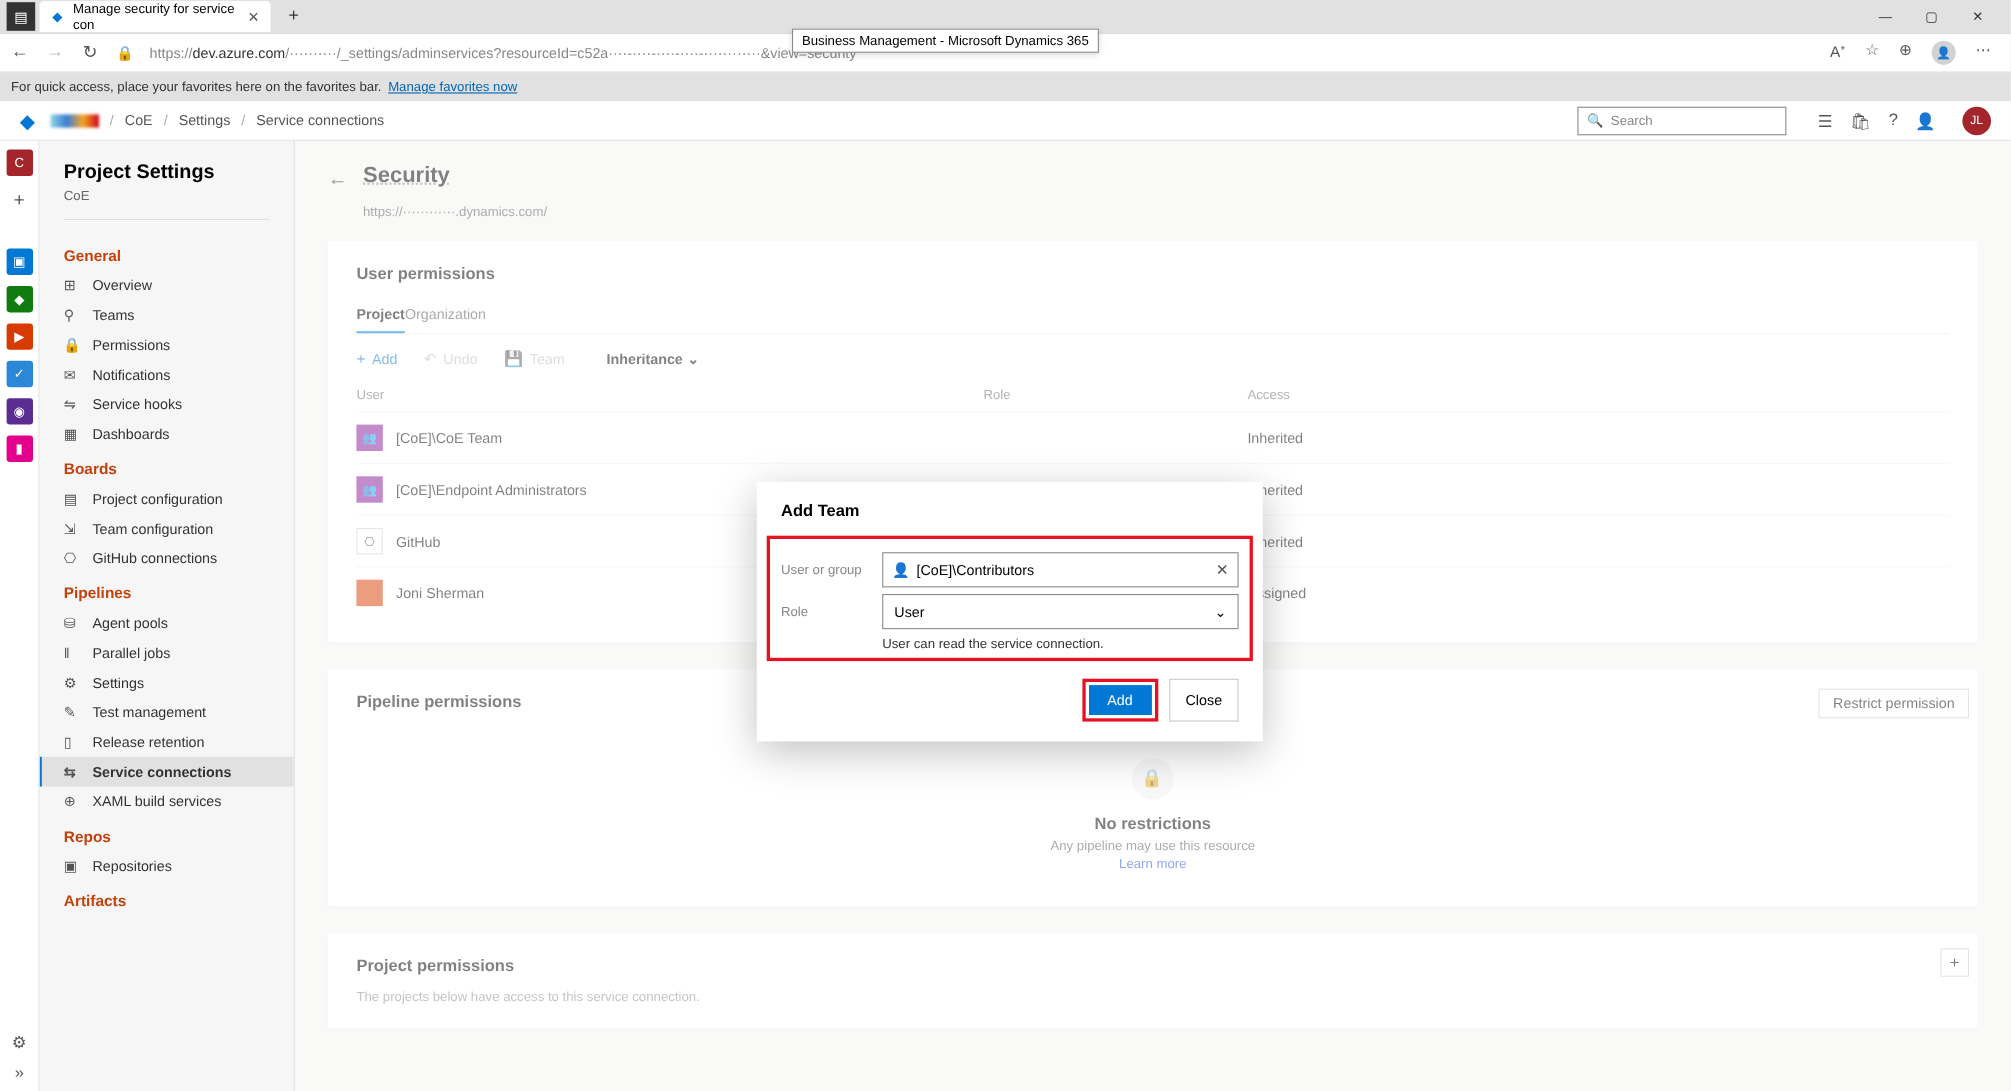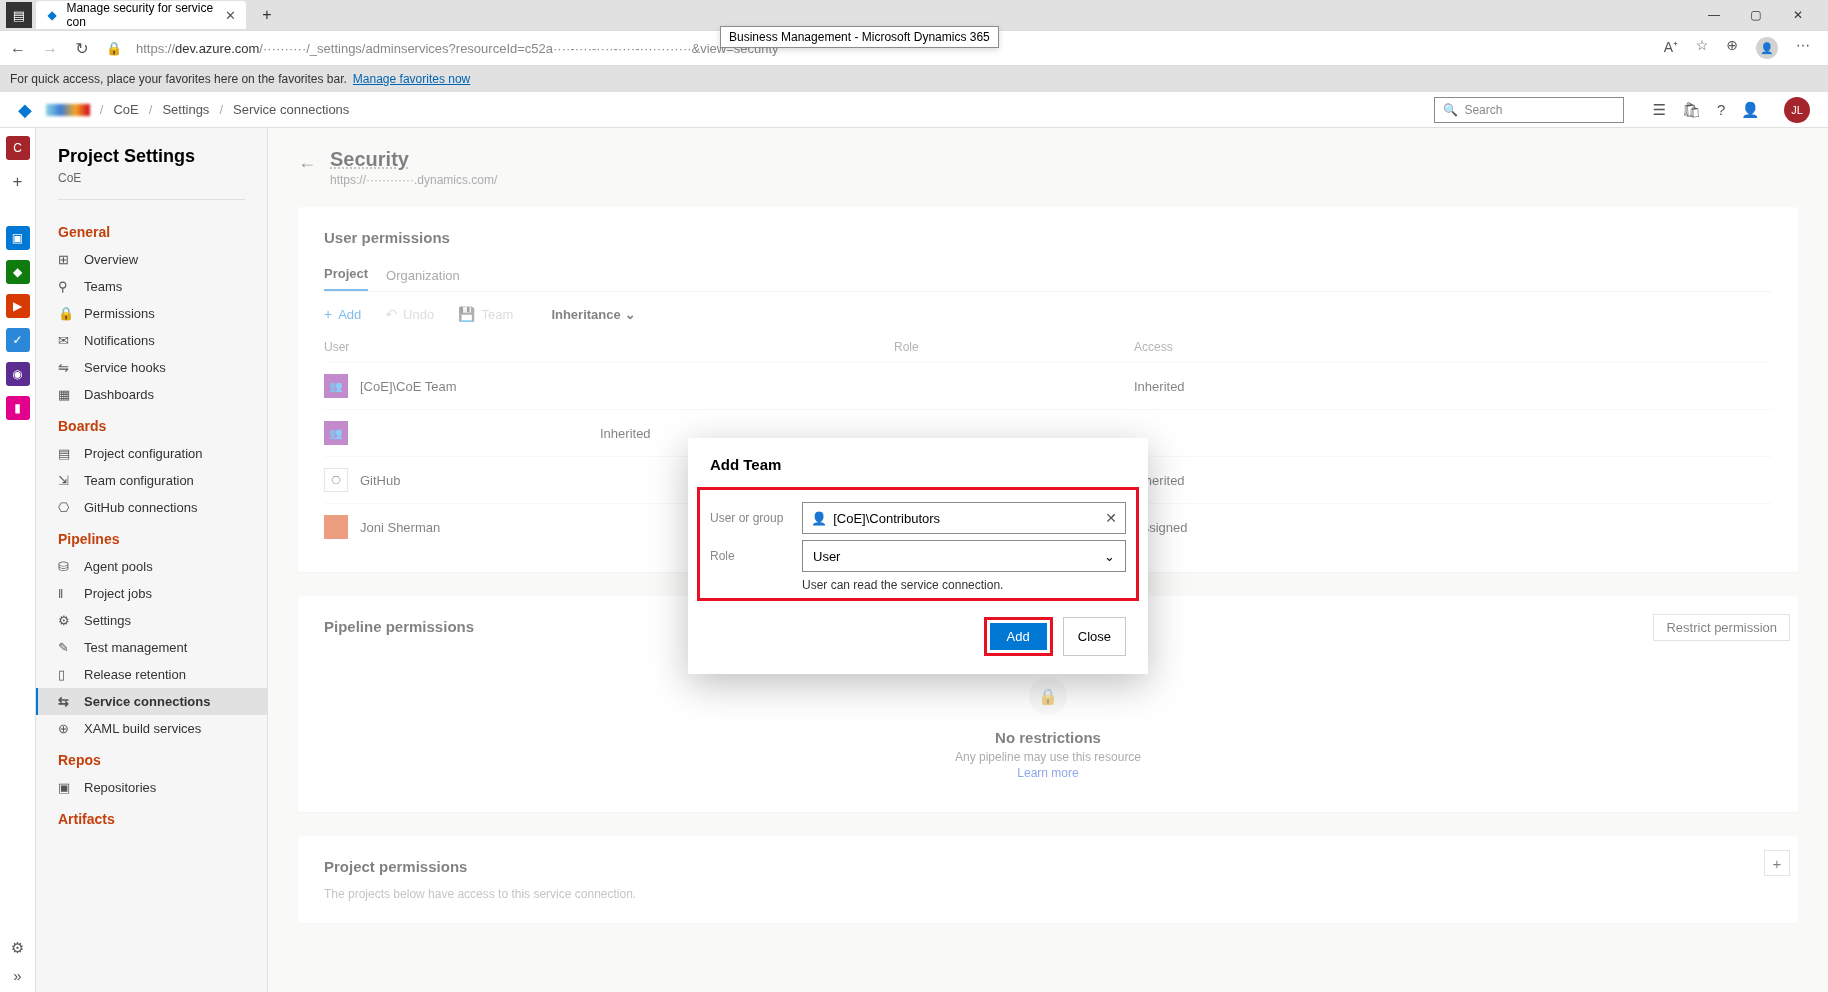--- a/index.html
+++ b/index.html
@@ -63,25 +63,25 @@
 .sidebar hr { border:none; border-top:1px solid #e0e0e0; margin: 14px 22px;}
 .sidebar-section { font-size:14px; font-weight:600; padding:10px 22px 6px; color:#c2410c;}
 .sidebar-item { display:flex; align-items:center; gap:10px; padding:6px 22px; font-size:13px; color:#333; cursor:pointer;}
 .sidebar-item.active { background:#e1e1e1; font-weight:600; border-left:2px solid #0078d4; padding-left:20px;}
 .sidebar-item .ic { width:16px; font-size:13px; color:#555;}
 
 .content { flex:1; overflow:auto; padding: 20px 30px; z-index:10;}
 .content-head { display:flex; align-items:flex-start; gap:14px; margin-bottom:20px;}
 .back-arrow { font-size:18px; color:#333; cursor:pointer; margin-top:4px;}
 .page-title { font-size:20px; font-weight:600; text-decoration: dotted underline; text-decoration-color:#888;}
-.page-sub { font-size:12px; color:#555; margin-top:2px;}
+.page-sub { font-size:12px; color:#555; margin-top:14px;}
 
 .panel { background:#fff; border-radius:3px; padding:22px 26px; margin-bottom:24px; box-shadow: 0 1px 2px rgba(0,0,0,0.04);}
 .panel h3 { font-size:15px; font-weight:700; margin-bottom:12px;}
-.pill-tabs { display:flex; gap:18px; border-bottom:1px solid #e8e8e8; margin-bottom:14px;  align-items: flex-end;}
+.pill-tabs { display:flex; border-bottom:1px solid #e8e8e8; margin-bottom:14px; }
 .pill-tab { padding: 8px 0; font-size:13px; color:#555; cursor:pointer;}
 .pill-tab.active { color:#000; font-weight:600; border-bottom:2px solid #0078d4;}
 .action-row { display:flex; align-items:center; gap:24px; margin-bottom:10px;}
 .act-btn { display:flex; align-items:center; gap:6px; font-size:13px; cursor:pointer;}
 .act-btn.primary { color:#0078d4;}
 .act-btn.disabled { color:#bbb; cursor:default;}
 .act-btn .ic { font-size:14px;}
 .inh-btn { margin-left:14px; font-weight:600; font-size:13px; display:flex;gap:4px; cursor:pointer;}
 .tbl-head { display:flex; font-size:12px; color:#666; padding:8px 0; }
 .tbl-head div:nth-child(1){width:570px;}
@@ -248,21 +248,21 @@
           <span class="ic">⎔</span>
           <span>GitHub connections</span>
         </div>
         <div class="sidebar-section">Pipelines</div>
         <div class="sidebar-item">
           <span class="ic">⛁</span>
           <span>Agent pools</span>
         </div>
         <div class="sidebar-item">
           <span class="ic">‖</span>
-          <span>Project jobs</span>
+          <span>Parallel jobs</span>
         </div>
         <div class="sidebar-item">
           <span class="ic">⚙</span>
           <span>Settings</span>
         </div>
         <div class="sidebar-item">
           <span class="ic">✎</span>
           <span>Test management</span>
         </div>
         <div class="sidebar-item">
@@ -326,20 +326,21 @@
       </div>
       <div id="user-rows">
           <div class="tbl-row">
             <div class="av ">👥</div>
             <div class="nm">[CoE]\CoE Team</div>
             <div class="rl"></div>
             <div class="ac">Inherited</div>
           </div>
           <div class="tbl-row">
             <div class="av ">👥</div>
+            <div class="nm">[CoE]\Endpoint Administrators</div>
             <div class="rl"></div>
             <div class="ac">Inherited</div>
           </div>
           <div class="tbl-row">
             <div class="av gh">⎔</div>
             <div class="nm">GitHub</div>
             <div class="rl"></div>
             <div class="ac">Inherited</div>
           </div>
           <div class="tbl-row">

